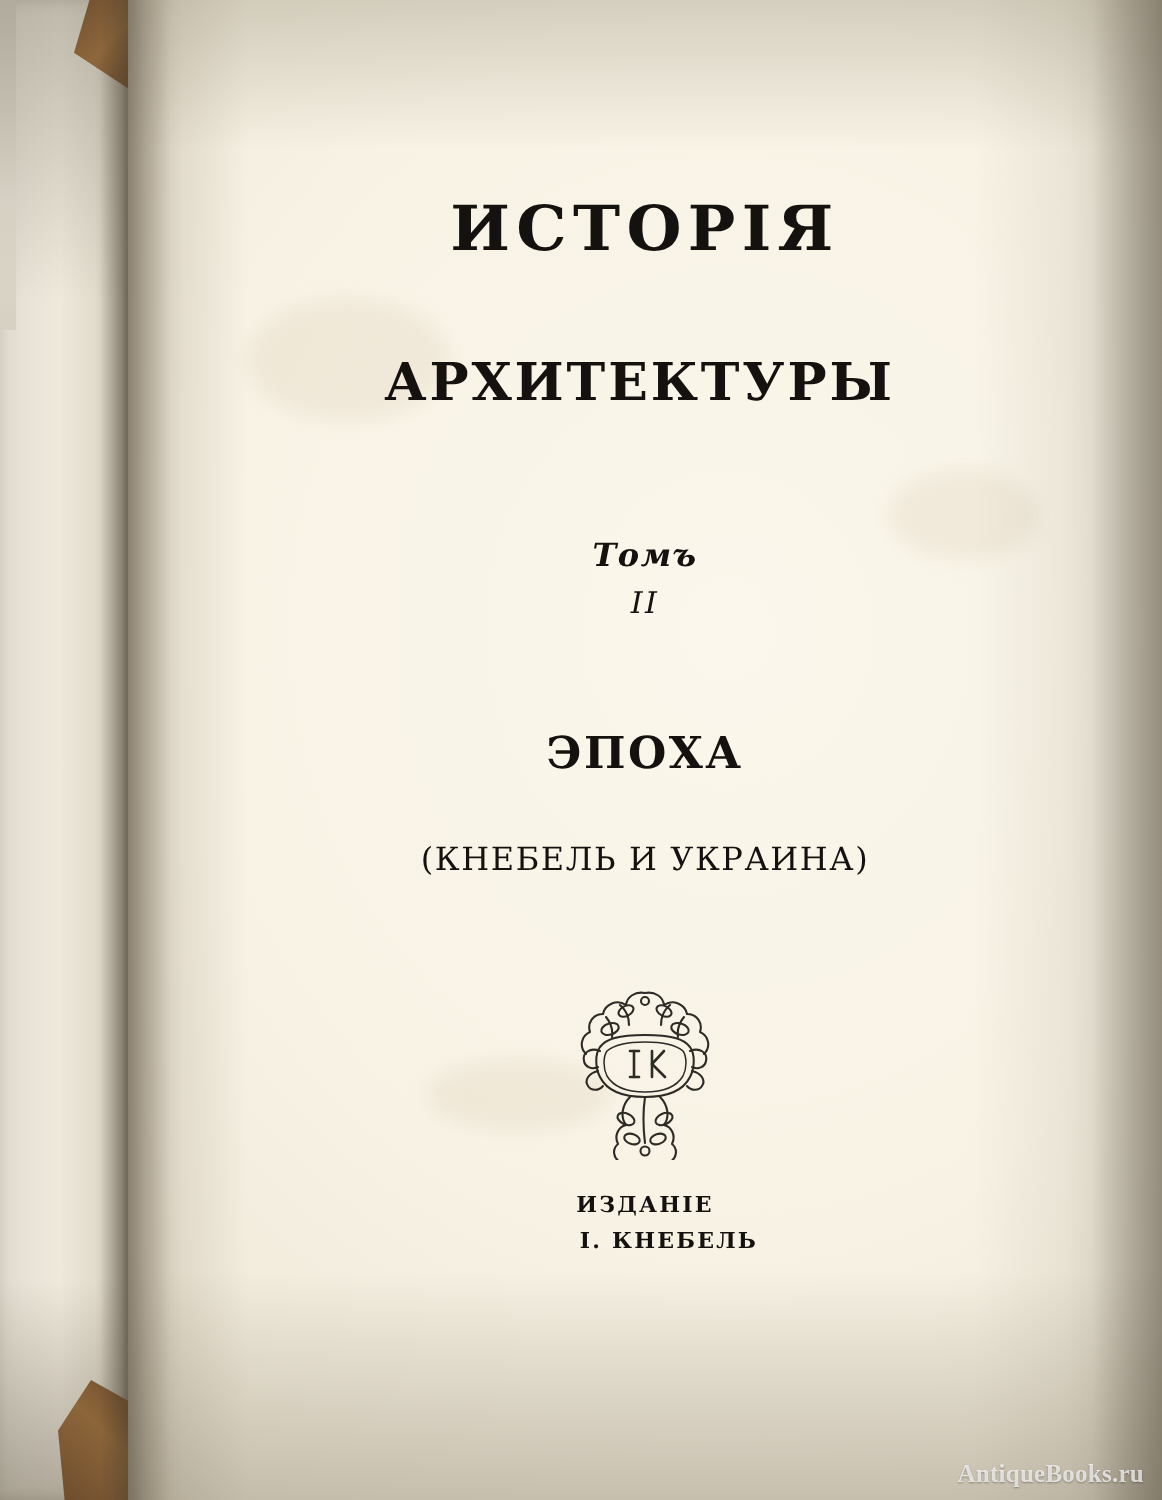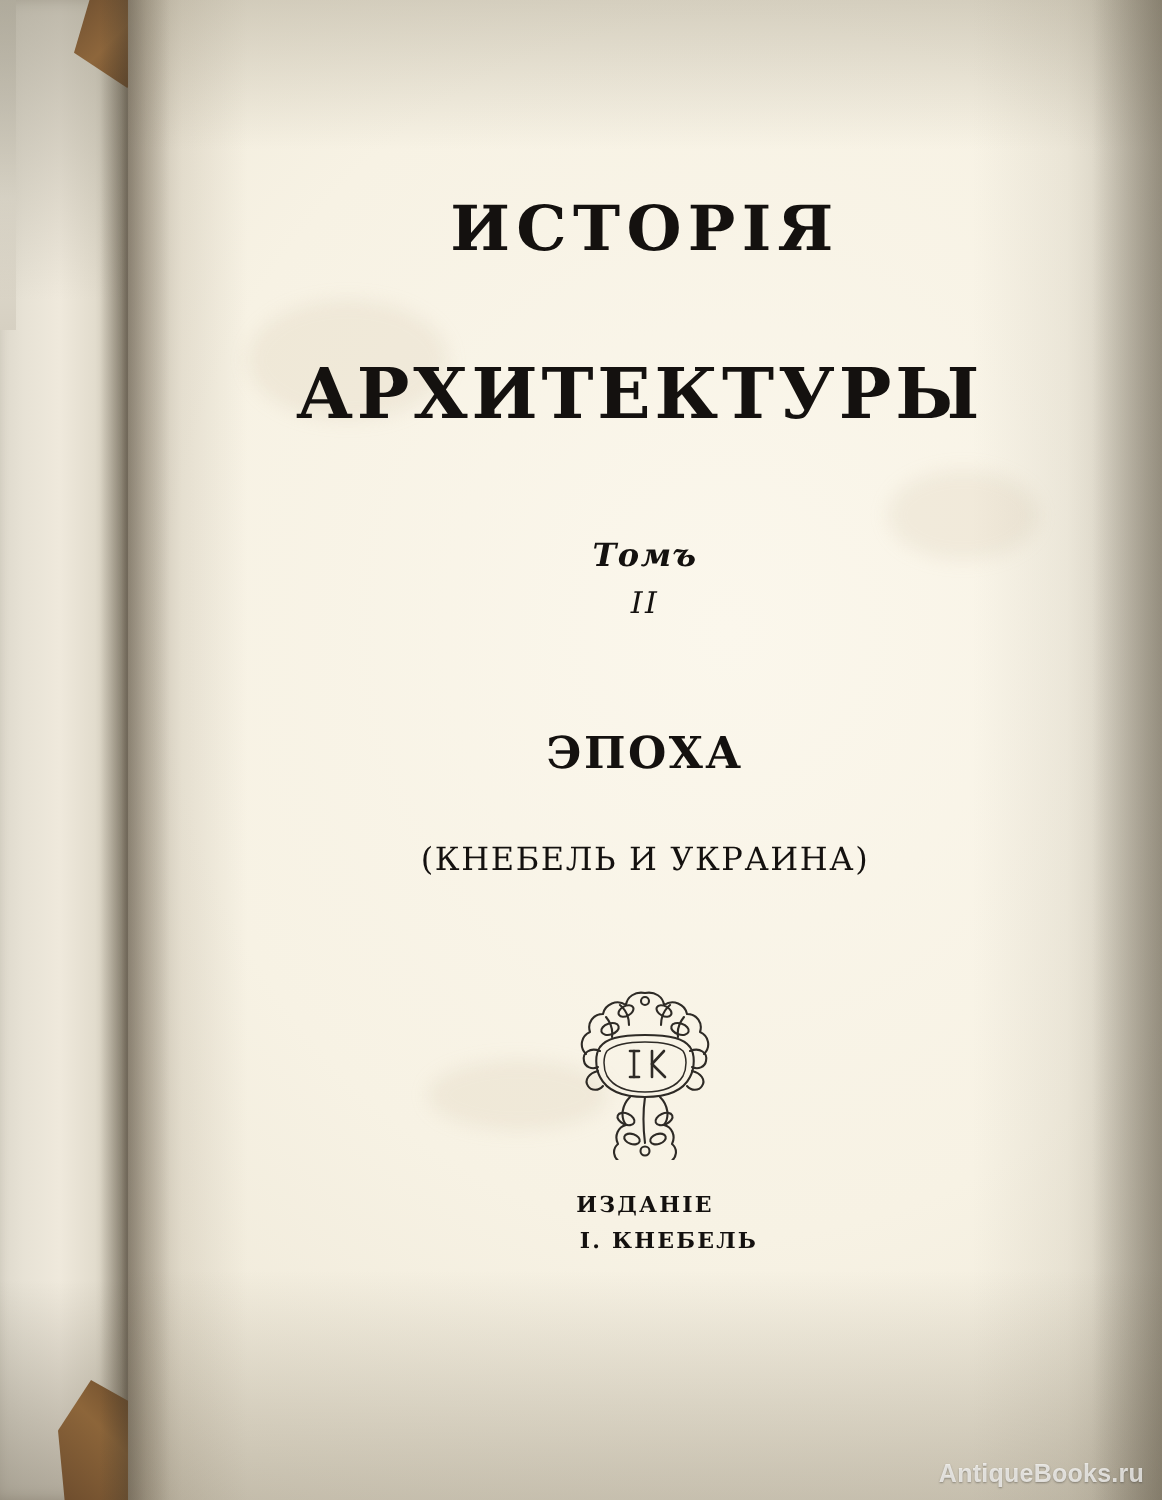--- a/index.html
+++ b/index.html
@@ -145,21 +145,21 @@
     top: 192px;
     font-size: 62px;
     font-weight: 700;
     letter-spacing: .10em;
     transform: scaleX(1.02);
   }
   .line-arhitektury {
     position: absolute;
     left: 0; right: 11px;
     top: 352px;
-    font-size: 70px;
+    font-size: 52px;
     font-weight: 700;
     letter-spacing: .055em;
   }
   .line-tom {
     position: absolute;
     left: 0; right: 0;
     top: 536px;
     font-size: 32px;
     font-style: italic;
     font-weight: 700;
@@ -225,21 +225,21 @@
     width: 170px;
     height: 175px;
     opacity: .92;
   }
 
   
   .watermark {
     position: absolute;
     right: 18px;
     bottom: 12px;
-    font-family: Liberation Sans, sans-serif;
+    font-family: Liberation Serif, serif;
     font-size: 25px;
     font-weight: 700;
     color: rgba(255,255,255,.72);
     letter-spacing: .01em;
     text-shadow: 0 1px 2px rgba(60,58,52,.45);
   }
 
   
   .blotch {
     position: absolute;

